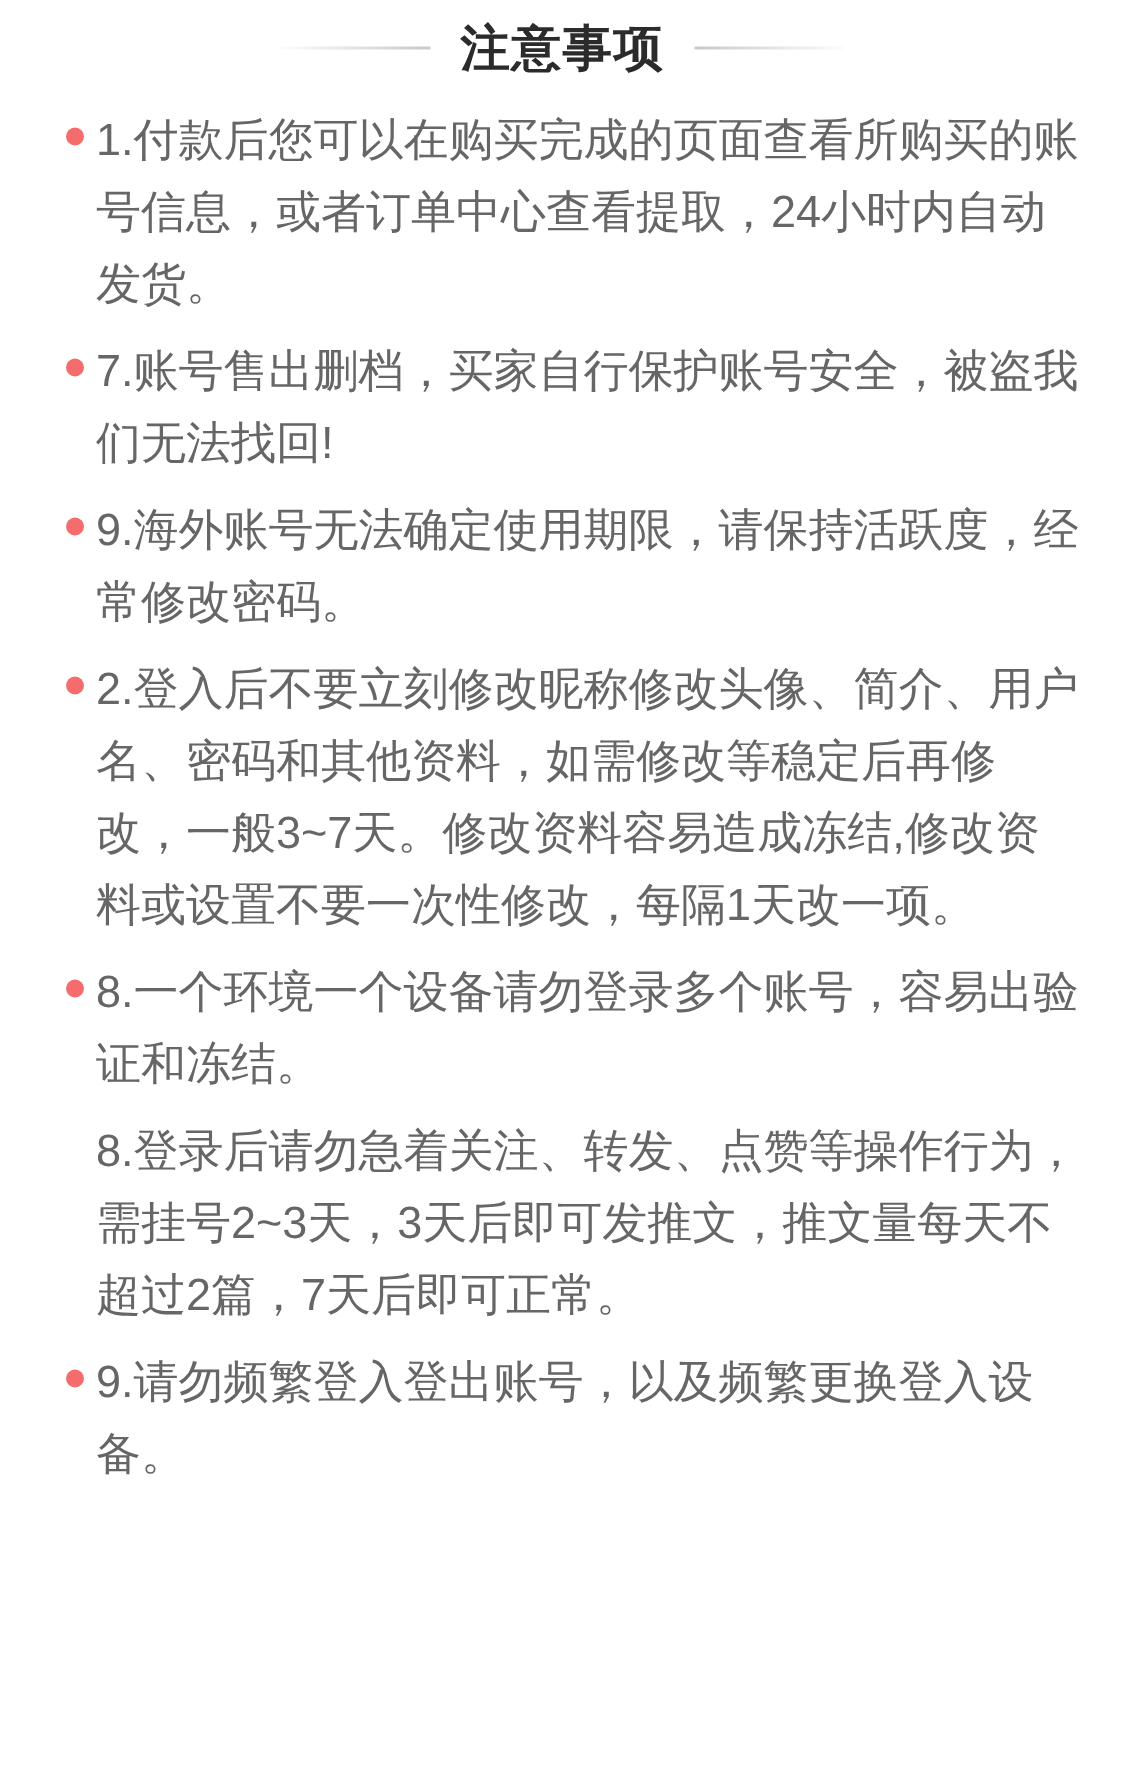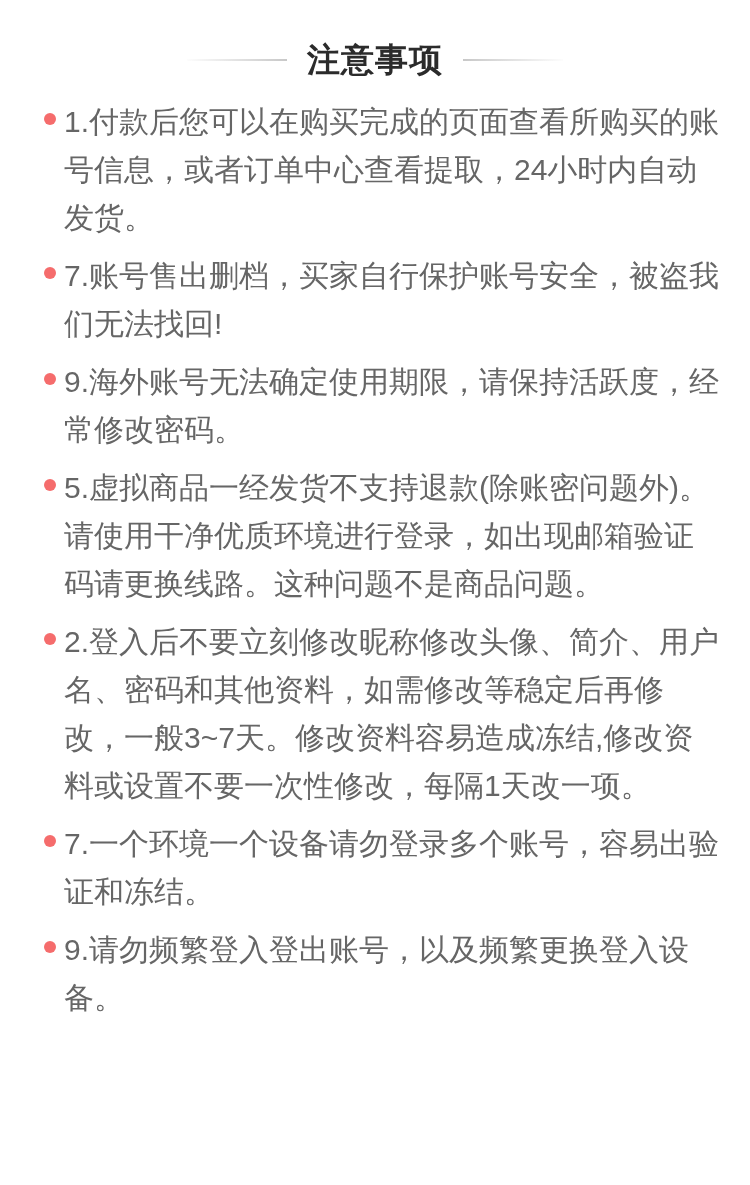--- a/index.html
+++ b/index.html
@@ -13,21 +13,21 @@
     min-height: 1185px;
     box-sizing: border-box;
     background: var(--bg-color, #ffffff);
     font-family: "Liberation Sans", sans-serif;
     overflow: hidden;
   }
   .title-row {
     display: flex;
     align-items: center;
     justify-content: center;
-    padding-top: 40px;
+    padding-top: 12px;
   }
   .page-title {
     margin: 0 20px;
     font-size: 33px;
     line-height: 40px;
     font-weight: bold;
     letter-spacing: 1px;
     color: var(--title-color, #2b2b2b);
     white-space: nowrap;
   }
@@ -83,35 +83,35 @@
     <span class="bullet"></span>
     <span class="notice-text">7.账号售出删档，买家自行保护账号安全，被盗我们无法找回!</span>
   </p>
 
   <p class="notice-item">
     <span class="bullet"></span>
     <span class="notice-text">9.海外账号无法确定使用期限，请保持活跃度，经常修改密码。</span>
   </p>
 
 
-  <p class="notice-item">
-    <span class="bullet"></span>
-    <span class="notice-text">5.虚拟商品一经发货不支持退款(除账密问题外)。请使用干净优质环境进行登录，如出现邮箱验证码请更换线路。这种问题不是商品问题。</span>
-  </p>
 
   <p class="notice-item">
     <span class="bullet"></span>
     <span class="notice-text">2.登入后不要立刻修改昵称修改头像、简介、用户名、密码和其他资料，如需修改等稳定后再修改，一般3~7天。修改资料容易造成冻结,修改资料或设置不要一次性修改，每隔1天改一项。</span>
   </p>
 
   <p class="notice-item">
     <span class="bullet"></span>
-    <span class="notice-text">7.一个环境一个设备请勿登录多个账号，容易出验证和冻结。</span>
+    <span class="notice-text">8.一个环境一个设备请勿登录多个账号，容易出验证和冻结。</span>
   </p>
 
+  <p class="notice-item no-bullet">
+    
+    <span class="notice-text">8.登录后请勿急着关注、转发、点赞等操作行为，需挂号2~3天，3天后即可发推文，推文量每天不超过2篇，7天后即可正常。</span>
+  </p>
 
   <p class="notice-item">
     <span class="bullet"></span>
     <span class="notice-text">9.请勿频繁登入登出账号，以及频繁更换登入设备。</span>
   </p>
 
 </div>
 </div>
 
 </body></html>

